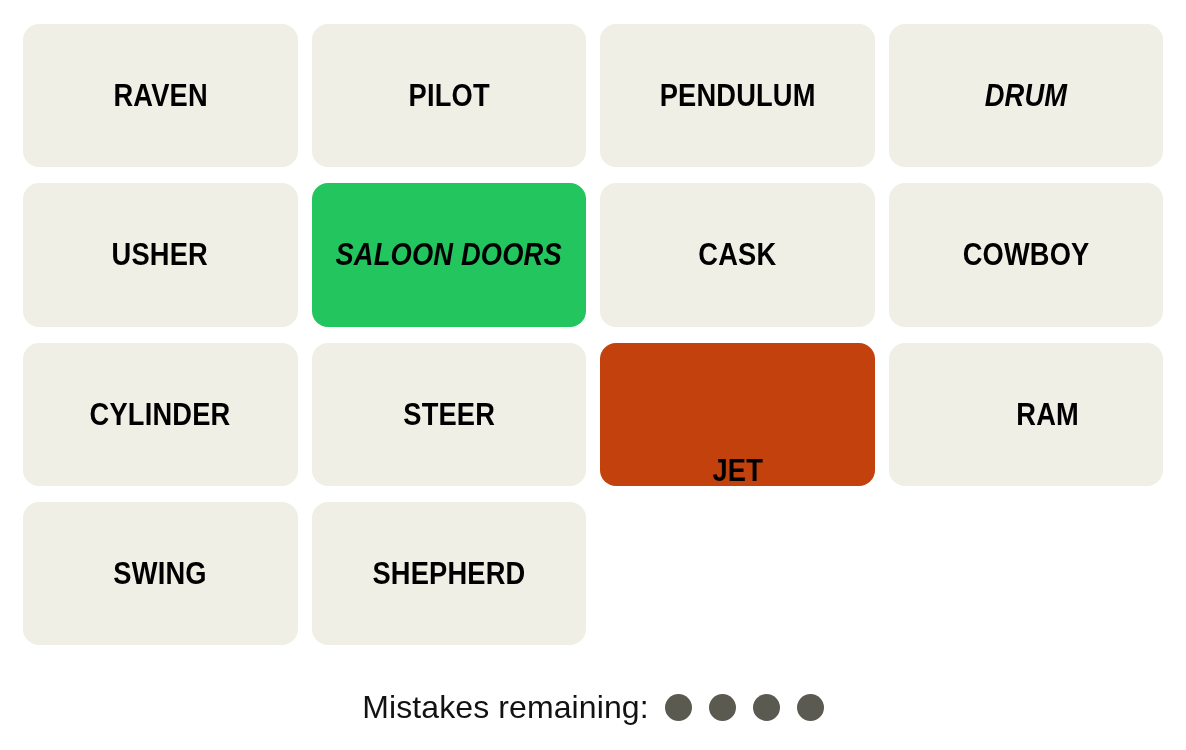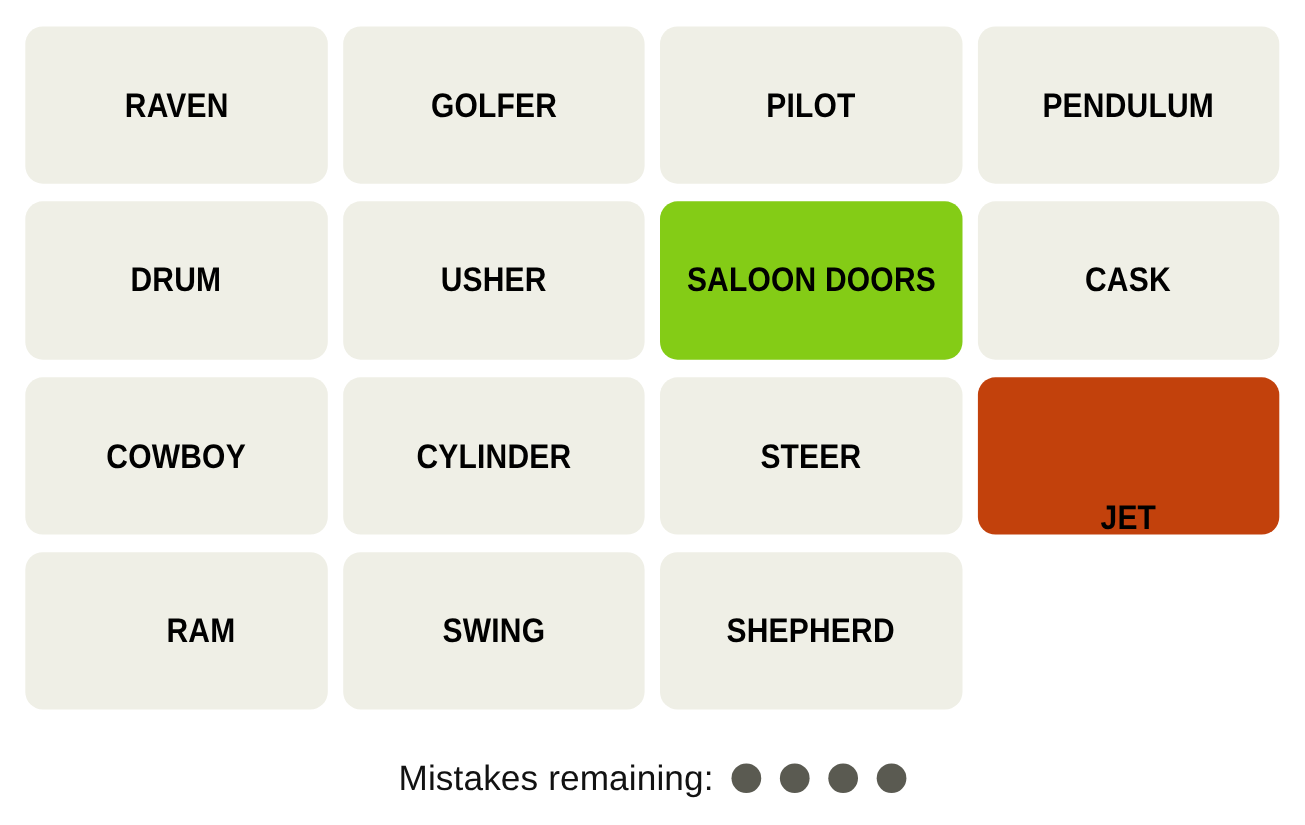--- a/index.html
+++ b/index.html
@@ -110,36 +110,33 @@
 <body>
 
 <div id="game" style="background: rgb(255, 255, 255);">
 
   <div id="board">
 
     <div class="tile" style="background: rgb(239, 239, 230);">
       <span class="tile-label" style="color: rgb(0, 0, 0); transform: scaleX(0.88);">RAVEN</span>
     </div>
     <div class="tile" style="background: rgb(239, 239, 230);">
-      <span class="tile-label" style="color: rgb(0, 0, 0); transform: scaleX(0.88);">GOLFER</span>
-    </div>
-    <div class="tile" style="background: rgb(239, 239, 230);">
       <span class="tile-label" style="color: rgb(0, 0, 0); transform: scaleX(0.88);">PILOT</span>
     </div>
     <div class="tile" style="background: rgb(239, 239, 230);">
       <span class="tile-label" style="color: rgb(0, 0, 0); transform: scaleX(0.88);">PENDULUM</span>
     </div>
 
-    <div class="tile" style="background: rgb(239, 239, 230);">
+    <div class="tile" style="background: rgb(239, 239, 230); font-style: italic;">
       <span class="tile-label" style="color: rgb(0, 0, 0); transform: scaleX(0.88);">DRUM</span>
     </div>
     <div class="tile" style="background: rgb(239, 239, 230);">
       <span class="tile-label" style="color: rgb(0, 0, 0); transform: scaleX(0.88);">USHER</span>
     </div>
-    <div class="tile" style="background: #84cc16;">
+    <div class="tile" style="background: #22c55e; font-style: italic;">
       <span class="tile-label long" style="color: rgb(0, 0, 0); transform: scaleX(0.88);">SALOON DOORS</span>
     </div>
     <div class="tile" style="background: rgb(239, 239, 230);">
       <span class="tile-label" style="color: rgb(0, 0, 0); transform: scaleX(0.88);">CASK</span>
     </div>
 
     <div class="tile" style="background: rgb(239, 239, 230);">
       <span class="tile-label" style="color: rgb(0, 0, 0); transform: scaleX(0.88);">COWBOY</span>
     </div>
     <div class="tile" style="background: rgb(239, 239, 230);">

